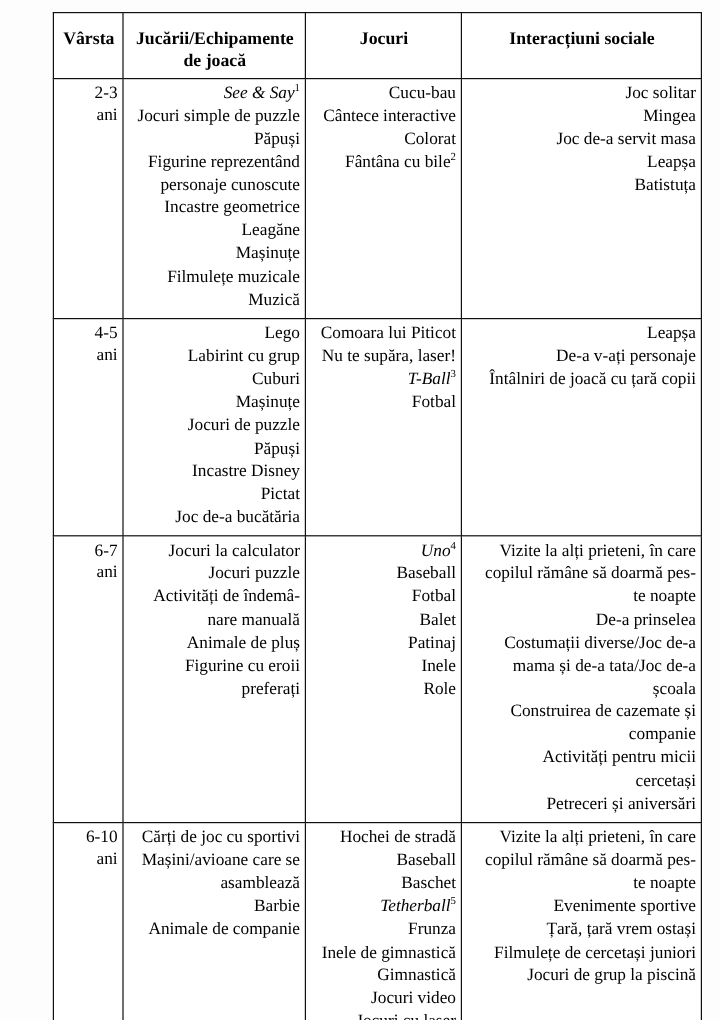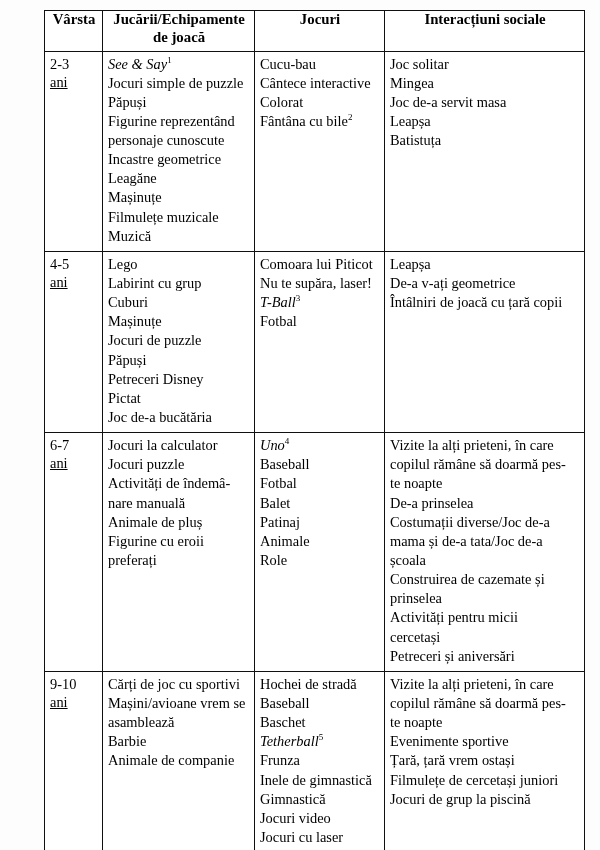--- a/index.html
+++ b/index.html
@@ -35,41 +35,42 @@
     border: 1px solid #101010;
     vertical-align: top;
     padding: 3px 4px 5px 5px;
     font-size: 14.4px;
     line-height: 1.26;
   }
   table.age-table thead th {
     text-align: center;
     font-weight: bold;
     font-size: 14.8px;
-    padding-top: 0;
+    padding-top: 14px;
     padding-bottom: 4px;
     line-height: 1.2;
   }
   col.c-age   { width: 58px; }
   col.c-toys  { width: 152px; }
   col.c-games { width: 130px; }
   col.c-soc   { width: 200px; }
 
   td.age-cell {
-    text-align: left;
+    text-align: right;
     font-weight: normal;
     padding-top: 4px;
   }
   td.age-cell .age-range { display: block; }
-  td.age-cell .age-unit  { display: block; text-decoration: underline; }
+  td.age-cell .age-unit  { display: block; }
 
   ul.cell-list {
     list-style: none;
     margin: 0;
     padding: 0;
+    text-align: right;
   }
   ul.cell-list li {
     margin: 0;
     padding: 0 0 1px 0;
     white-space: normal;
   }
   .it { font-style: italic; }
   sup {
     font-size: 9px;
     vertical-align: super;
@@ -139,37 +140,37 @@
             <span class="age-unit">ani</span>
           </td>
           <td>
             <ul class="cell-list">
               <li><span>Lego</span></li>
               <li><span>Labirint cu grup</span></li>
               <li><span>Cuburi</span></li>
               <li><span>Mașinuțe</span></li>
               <li><span>Jocuri de puzzle</span></li>
               <li><span>Păpuși</span></li>
-              <li><span>Petreceri Disney</span></li>
+              <li><span>Incastre Disney</span></li>
               <li><span>Pictat</span></li>
               <li><span>Joc de-a bucătăria</span></li>
             </ul>
           </td>
           <td>
             <ul class="cell-list">
               <li><span>Comoara lui Piticot</span></li>
               <li><span>Nu te supăra, laser!</span></li>
               <li><span class="it">T-Ball</span><sup>3</sup></li>
               <li><span>Fotbal</span></li>
             </ul>
           </td>
           <td>
             <ul class="cell-list">
               <li><span>Leapșa</span></li>
-              <li><span>De-a v-ați geometrice</span></li>
+              <li><span>De-a v-ați personaje</span></li>
               <li><span>Întâlniri de joacă cu țară copii</span></li>
             </ul>
           </td>
         </tr>
         <tr>
           <td class="age-cell">
             <span class="age-range">6-7</span>
             <span class="age-unit">ani</span>
           </td>
           <td>
@@ -183,50 +184,50 @@
               <li><span>preferați</span></li>
             </ul>
           </td>
           <td>
             <ul class="cell-list">
               <li><span class="it">Uno</span><sup>4</sup></li>
               <li><span>Baseball</span></li>
               <li><span>Fotbal</span></li>
               <li><span>Balet</span></li>
               <li><span>Patinaj</span></li>
-              <li><span>Animale</span></li>
+              <li><span>Inele</span></li>
               <li><span>Role</span></li>
             </ul>
           </td>
           <td>
             <ul class="cell-list">
               <li><span>Vizite la alți prieteni, în care</span></li>
               <li><span>copilul rămâne să doarmă pes-</span></li>
               <li><span>te noapte</span></li>
               <li><span>De-a prinselea</span></li>
               <li><span>Costumații diverse/Joc de-a</span></li>
               <li><span>mama și de-a tata/Joc de-a</span></li>
               <li><span>școala</span></li>
               <li><span>Construirea de cazemate și</span></li>
-              <li><span>prinselea</span></li>
+              <li><span>companie</span></li>
               <li><span>Activități pentru micii</span></li>
               <li><span>cercetași</span></li>
               <li><span>Petreceri și aniversări</span></li>
             </ul>
           </td>
         </tr>
         <tr>
           <td class="age-cell">
-            <span class="age-range">9-10</span>
+            <span class="age-range">6-10</span>
             <span class="age-unit">ani</span>
           </td>
           <td>
             <ul class="cell-list">
               <li><span>Cărți de joc cu sportivi</span></li>
-              <li><span>Mașini/avioane vrem se</span></li>
+              <li><span>Mașini/avioane care se</span></li>
               <li><span>asamblează</span></li>
               <li><span>Barbie</span></li>
               <li><span>Animale de companie</span></li>
             </ul>
           </td>
           <td>
             <ul class="cell-list">
               <li><span>Hochei de stradă</span></li>
               <li><span>Baseball</span></li>
               <li><span>Baschet</span></li>

